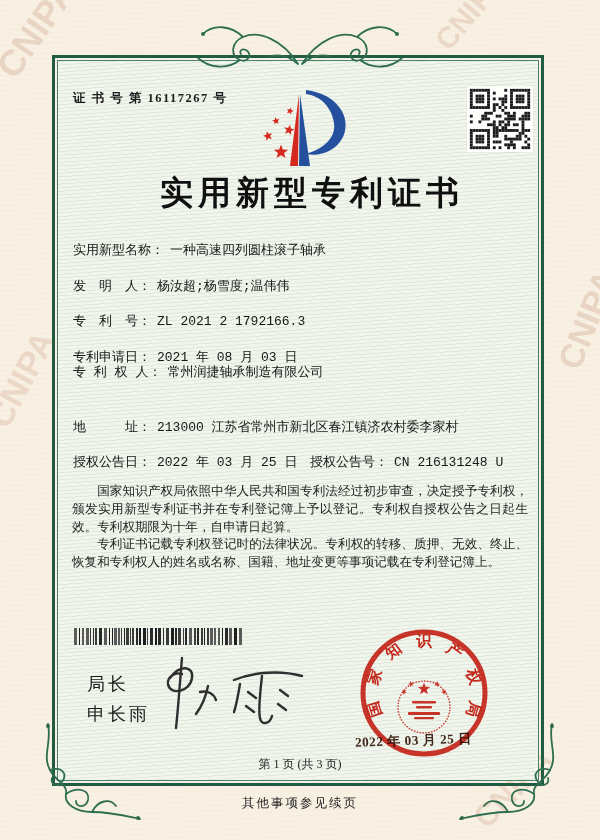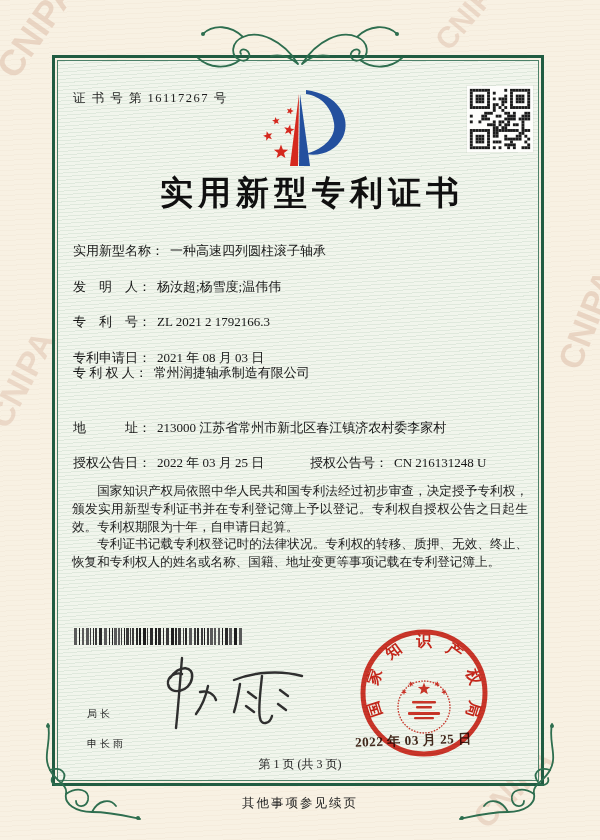--- a/index.html
+++ b/index.html
@@ -9,35 +9,35 @@
          background-image:repeating-linear-gradient(177deg,rgba(205,175,145,0.07) 0 1px,transparent 1px 5px);}
   .wm{position:absolute;font-family:"Liberation Sans","DejaVu Sans",sans-serif;
       font-weight:700;color:#d9b49e;pointer-events:none;user-select:none;white-space:nowrap;}
   
   .frame{position:absolute;left:52px;top:55px;width:492px;height:731px;
          border:3px solid #215c42;box-sizing:border-box;}
   .frame-inner{position:absolute;inset:2px;border:1px solid #4c8169;
          background:#f1f5ec;
          background-image:repeating-linear-gradient(176deg,rgba(120,162,132,0.15) 0 1px,transparent 1px 3.6px);}
   .content{position:absolute;inset:0;}
-  .cert-no{position:absolute;left:73px;top:90px;font-size:12.5px;letter-spacing:1.5px;color:#1c1c1c;}
+  .cert-no{position:absolute;left:73px;top:90px;font-size:12.5px;letter-spacing:1.5px;color:#1c1c1c;font-weight:bold;}
   .title{position:absolute;left:0;right:0;top:171px;text-align:center;font-size:33px;
          font-weight:700;letter-spacing:5px;color:#101010;margin-left:24px;}
-  .field-row{position:absolute;left:73px;width:470px;font-size:13px;color:#171717;line-height:18px;}
+  .field-row{position:absolute;left:73px;width:470px;font-size:13px;color:#171717;line-height:18px;font-family:Liberation Mono, monospace;}
   .flabel{white-space:pre;}
   .fvalue{margin-left:6px;}
   .col2{position:absolute;left:237px;top:0;}
   .paras{position:absolute;left:72px;top:483px;width:456px;font-size:12.6px;line-height:17.8px;
          color:#1f1f1f;text-align:justify;}
   .paras p{margin:0;text-indent:2em;}
   .qr-wrap{position:absolute;left:467px;top:86px;width:66px;height:66px;background:#fdfdfb;
            box-shadow:0 0 0 1px rgba(0,0,0,0.03);}
   .barcode-wrap{position:absolute;left:74px;top:628px;width:170px;height:17px;}
-  .director{position:absolute;left:87px;font-size:10px;letter-spacing:3px;color:#1b1b1b;
-            font-family:"Liberation Sans","DejaVu Sans",sans-serif;font-weight:500;margin-top:35px;}
+  .director{position:absolute;left:87px;font-size:18px;letter-spacing:3px;color:#1b1b1b;
+            font-family:"Liberation Sans","DejaVu Sans",sans-serif;font-weight:500;}
   .sig{position:absolute;left:142px;top:652px;}
   .seal{position:absolute;left:348px;top:617px;mix-blend-mode:multiply;}
   .seal-date{position:absolute;left:355px;top:731px;width:160px;font-size:13.2px;font-weight:600;
              color:#45291d;letter-spacing:0.5px;transform:rotate(-2deg);mix-blend-mode:multiply;}
   .page-info{position:absolute;left:0;right:0;top:756px;text-align:center;font-size:12px;color:#222;}
   .cont-note{position:absolute;left:0;right:0;top:795px;text-align:center;font-size:12.5px;color:#222;
              letter-spacing:2px;}
   .orn{position:absolute;}
   .seal-char{font:700 15.5px "Liberation Serif","DejaVu Serif",serif;fill:#d4281c;}
 </style>

